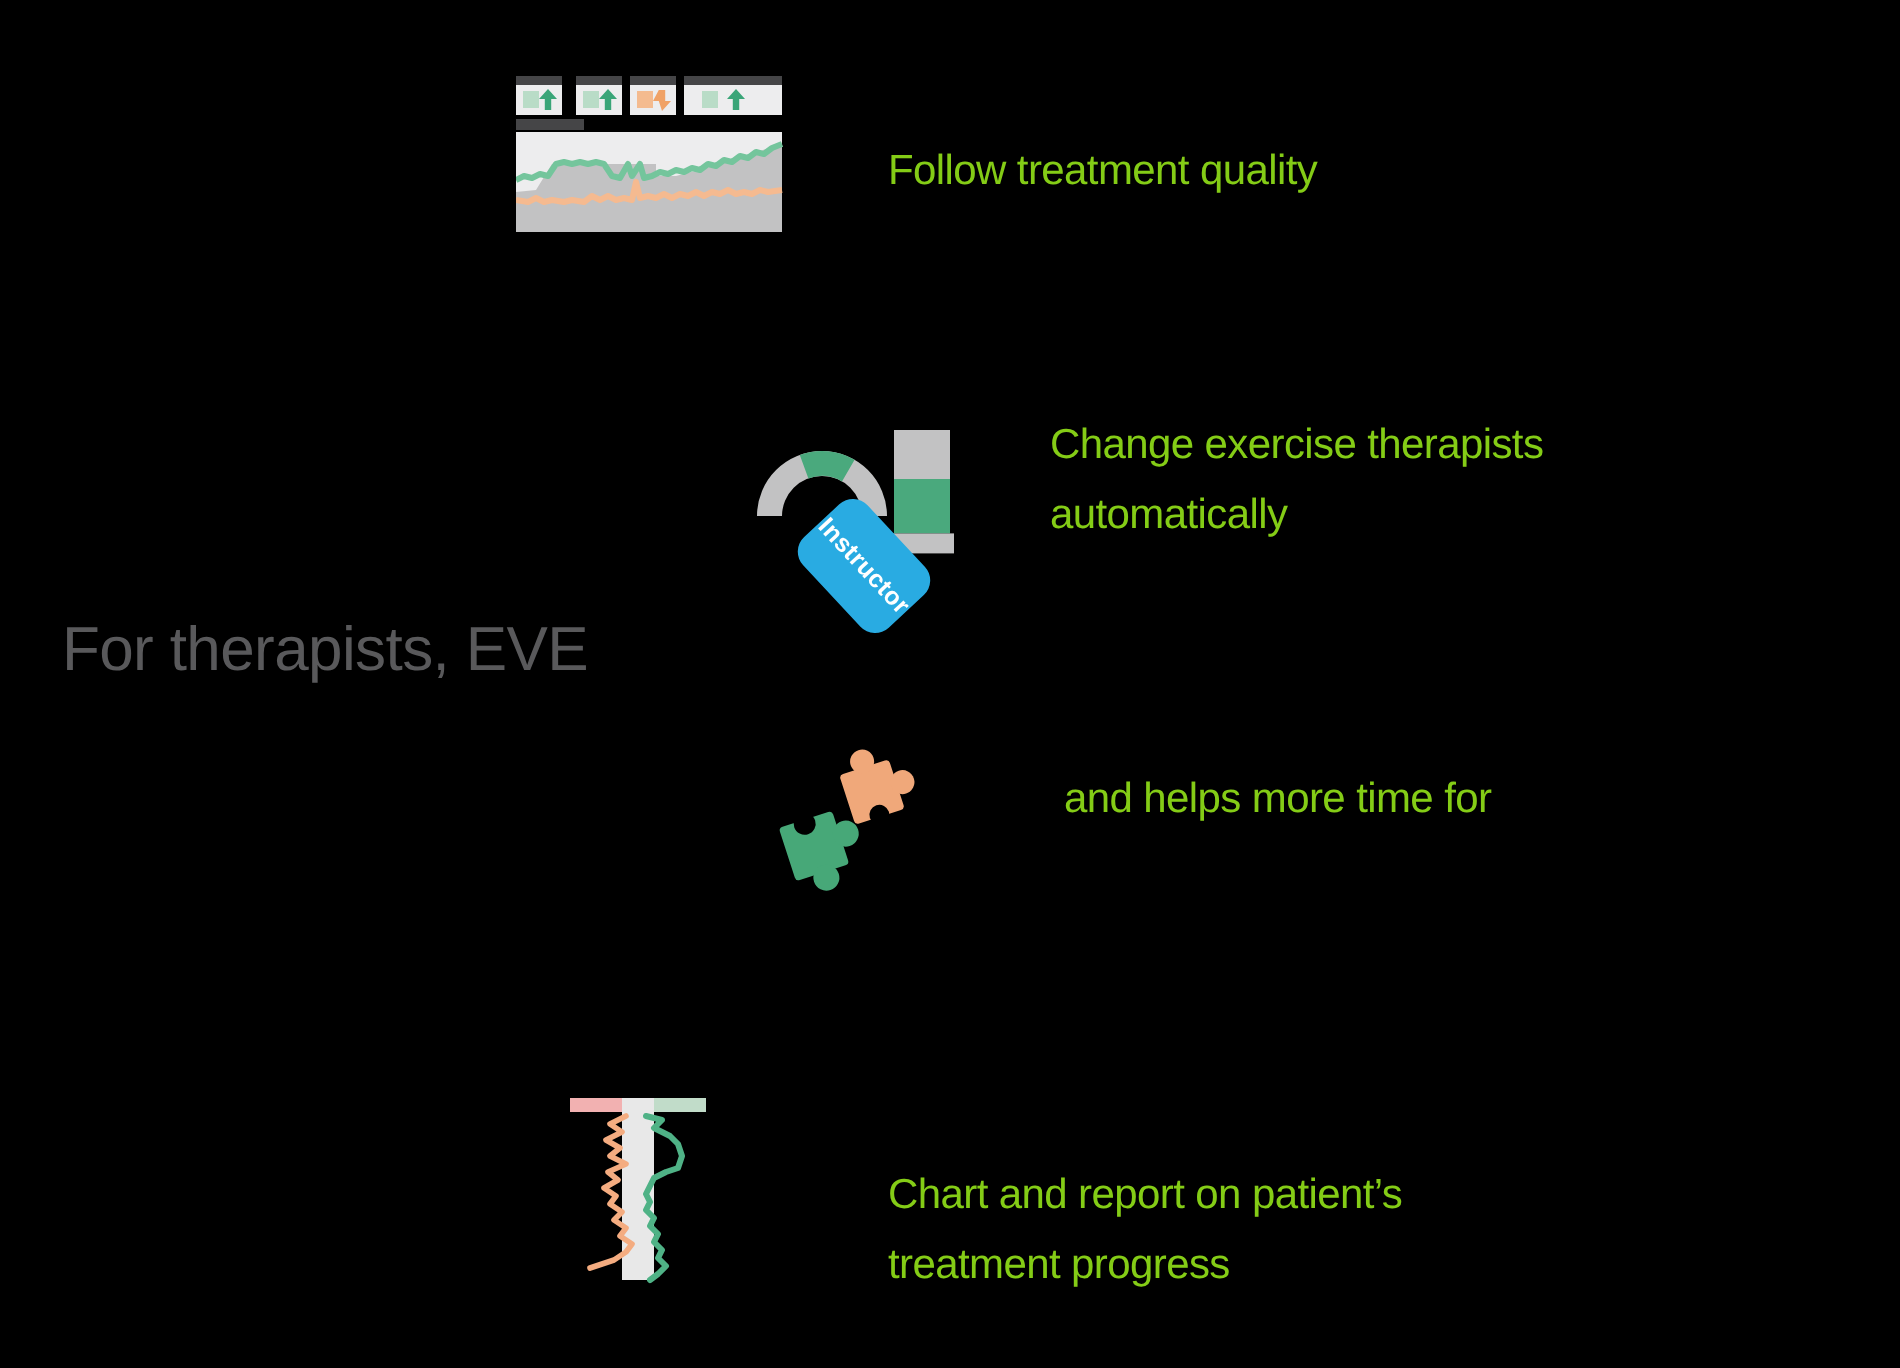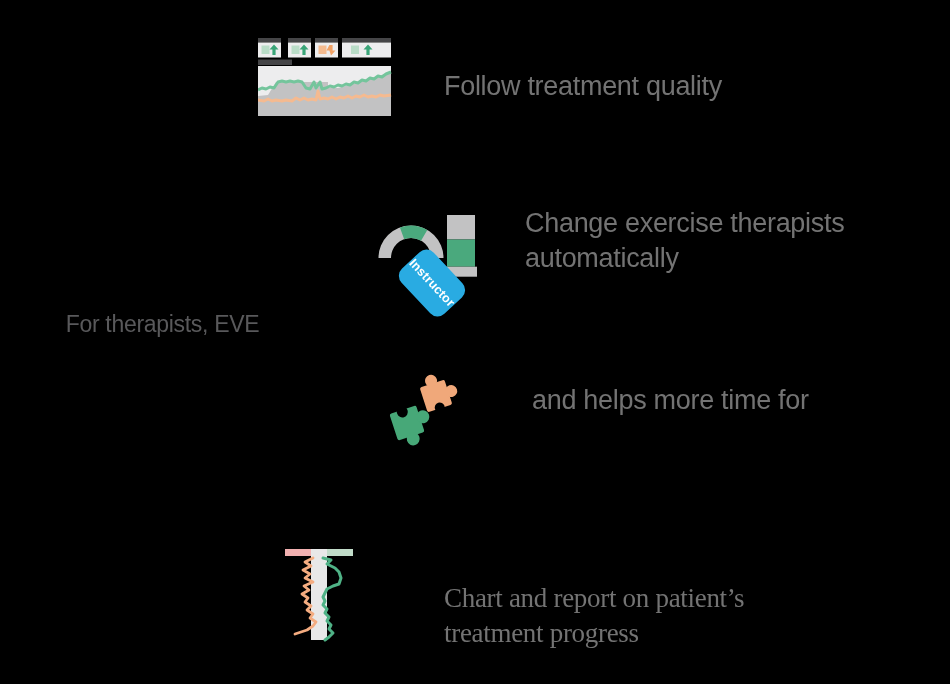--- a/index.html
+++ b/index.html
@@ -8,33 +8,33 @@
     width:950px;height:684px;
     background:#000000;
     overflow:hidden;
     font-family:"Liberation Sans", sans-serif;
   }
   .abs{position:absolute;}
   .intro-title{
     left:10px;top:303px;width:305px;
     text-align:center;
     color:#59595b;
-    font-size:23px;line-height:43px;
+    font-size:31px;line-height:43px;
     letter-spacing:-0.3px;
   }
   .benefit-text{
-    color:#737373;
-    font-size:27px;line-height:34.5px;
+    color:#84cc16;
+    font-size:21px;line-height:34.5px;
     letter-spacing:-0.3px;
     white-space:nowrap;
   }
   .text-1{left:444px;top:69px;}
   .text-2{left:525px;top:206px;}
   .text-3{left:532px;top:383px;}
-  .text-4{left:444px;top:581px;font-family:Liberation Serif, serif;}
+  .text-4{left:444px;top:581px;}
 
   .icon-1{left:258px;top:38px;}
   .icon-2{left:375px;top:210px;width:105px;height:115px;}
   .icon-3{left:383px;top:374px;}
   .icon-4{left:283px;top:546px;}
 
   .instructor-card{
     position:absolute;
     left:26px;top:51px;
     width:62px;height:44px;

